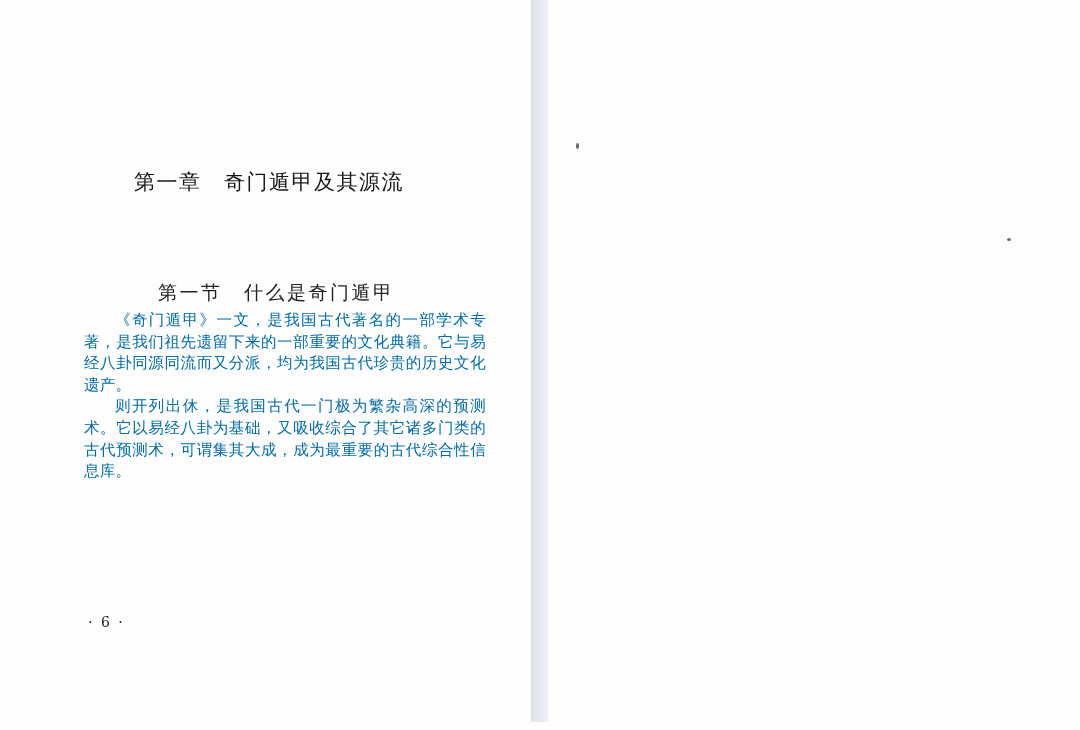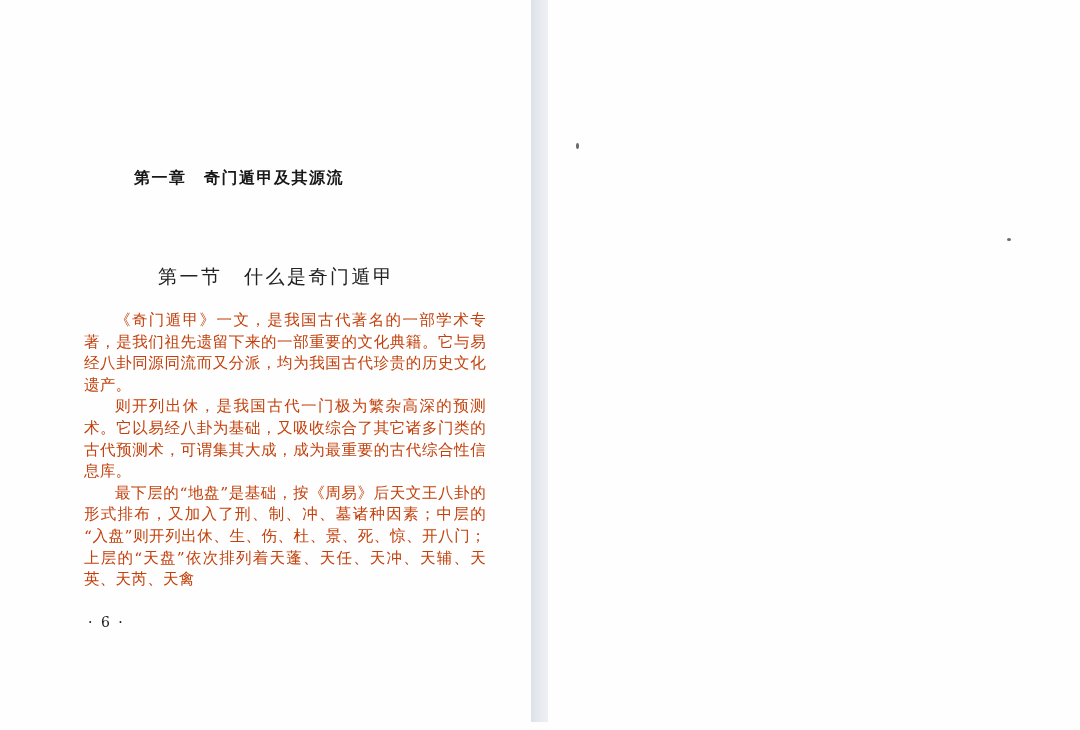--- a/index.html
+++ b/index.html
@@ -21,44 +21,44 @@
     width: 17px; height: 722px;
     background: linear-gradient(to right, #dde2ea 0%, #e7eaf0 55%, #eef0f4 100%);
   }
   .page { position: absolute; top: 0; height: 730px; }
   .page-left  { left: 0;   width: 531px; }
   .page-right { left: 548px; width: 532px; }
 
   .chapter-title {
     position: absolute; left: 134px; top: 168px;
     margin: 0;
-    font-size: 16px; font-weight: 700;
+    font-size: 21px; font-weight: 400;
     letter-spacing: 1.5px;
     color: #171717;
     white-space: nowrap;
   }
   .section-title {
-    position: absolute; left: 158px; top: 264px;
+    position: absolute; left: 158px; top: 280px;
     margin: 0;
     font-size: 19px; font-weight: 500;
     letter-spacing: 2.5px;
     color: #222222;
     white-space: nowrap;
   }
   .body-block { position: absolute; }
   .left-body  { left: 84px;  top: 310px; width: 402px; }
 
   .para {
     margin: 0;
     font-size: 15.5px;
     line-height: 21.6px;
     text-align: justify;
     text-justify: inter-ideograph;
     letter-spacing: 0.3px;
-    color: #c2410c;
+    color: #0369a1;
   }
   .para.indent { text-indent: 2em; }
 
   .pagenum {
     position: absolute;
     font-size: 14px; letter-spacing: 2px;
     color: #1c1c1c;
   }
   .pagenum-left  { left: 88px;  top: 614px; }
 
@@ -71,21 +71,20 @@
 <body>
 
 <div class="spread">
 
   <div class="page page-left">
     <h1 class="chapter-title">第一章　奇门遁甲及其源流</h1>
     <h2 class="section-title">第一节　什么是奇门遁甲</h2>
     <div class="body-block left-body">
         <p class="para indent">《奇门遁甲》一文，是我国古代著名的一部学术专著，是我们祖先遗留下来的一部重要的文化典籍。它与易经八卦同源同流而又分派，均为我国古代珍贵的历史文化遗产。</p>
         <p class="para indent">则开列出休，是我国古代一门极为繁杂高深的预测术。它以易经八卦为基础，又吸收综合了其它诸多门类的古代预测术，可谓集其大成，成为最重要的古代综合性信息库。</p>
-        <p class="para indent">最下层的“地盘”是基础，按《周易》后天文王八卦的形式排布，又加入了刑、制、冲、墓诸种因素；中层的“入盘”则开列出休、生、伤、杜、景、死、惊、开八门；上层的“天盘”依次排列着天蓬、天任、天冲、天辅、天英、天芮、天禽</p>
       </div>
     <div class="pagenum pagenum-left">· 6 ·</div>
   </div>
 
   <div class="spine"></div>
 
   <div class="page page-right">
     
     
   </div>

